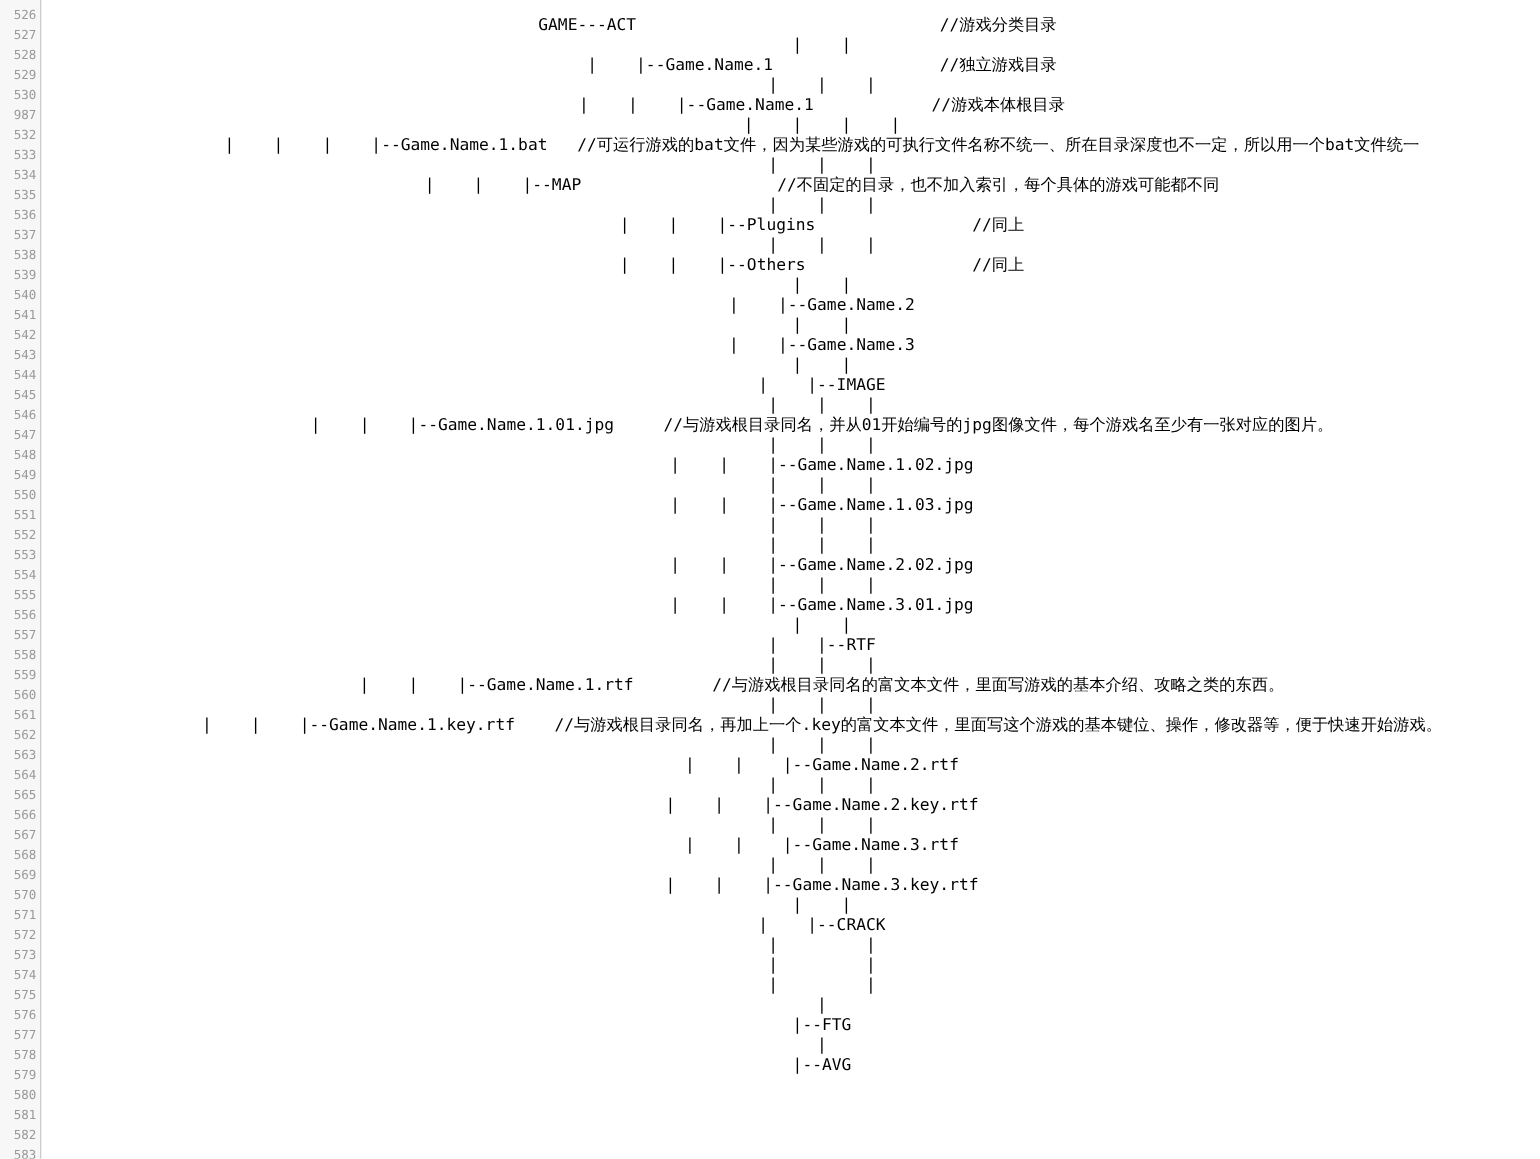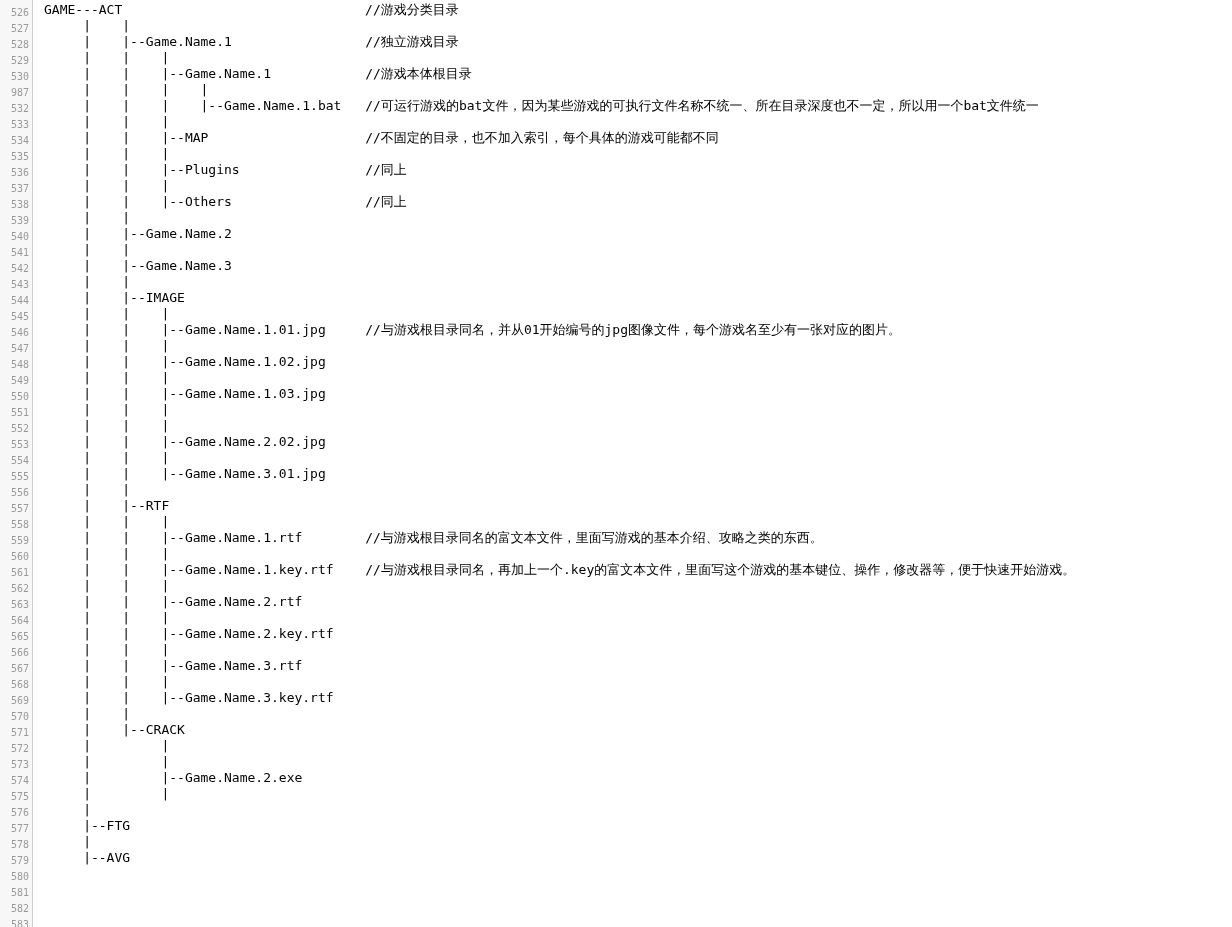--- a/index.html
+++ b/index.html
@@ -34,24 +34,25 @@
     height: 16px;
     line-height: 16px;
     font-size: 10px;
     color: #999999;
     padding-right: 3px;
     font-family: "DejaVu Sans Mono", monospace;
     white-space: pre;
   }
   .code-area {
     flex: 1 1 auto;
-    padding-top: 2px;
+    padding-top: 13px;
     padding-left: 11px;
     overflow: hidden;
     position: relative;
+    text-align: center;
   }
   .line {
     height: 16px;
     line-height: 16px;
     white-space: pre;
     font-size: 13px;
     font-family: "DejaVu Sans Mono", monospace;
     color: #000000;
   }
   .line .tree {
@@ -171,21 +172,20 @@
       <div class="line"><span class="tree">     |    |    |</span></div>
       <div class="line"><span class="tree">     |    |    |--Game.Name.2.key.rtf</span></div>
       <div class="line"><span class="tree">     |    |    |</span></div>
       <div class="line"><span class="tree">     |    |    |--Game.Name.3.rtf</span></div>
       <div class="line"><span class="tree">     |    |    |</span></div>
       <div class="line"><span class="tree">     |    |    |--Game.Name.3.key.rtf</span></div>
       <div class="line"><span class="tree">     |    |</span></div>
       <div class="line"><span class="tree">     |    |--CRACK</span></div>
       <div class="line"><span class="tree">     |         |</span></div>
       <div class="line"><span class="tree">     |         |</span></div>
-      <div class="line"><span class="tree">     |         |--Game.Name.2.exe</span></div>
       <div class="line"><span class="tree">     |         |</span></div>
       <div class="line"><span class="tree">     |</span></div>
       <div class="line"><span class="tree">     |--FTG</span></div>
       <div class="line"><span class="tree">     |</span></div>
       <div class="line"><span class="tree">     |--AVG</span></div>
       <div class="line"><span class="tree"></span></div>
     </div>
 </div>
 
 </body></html>

